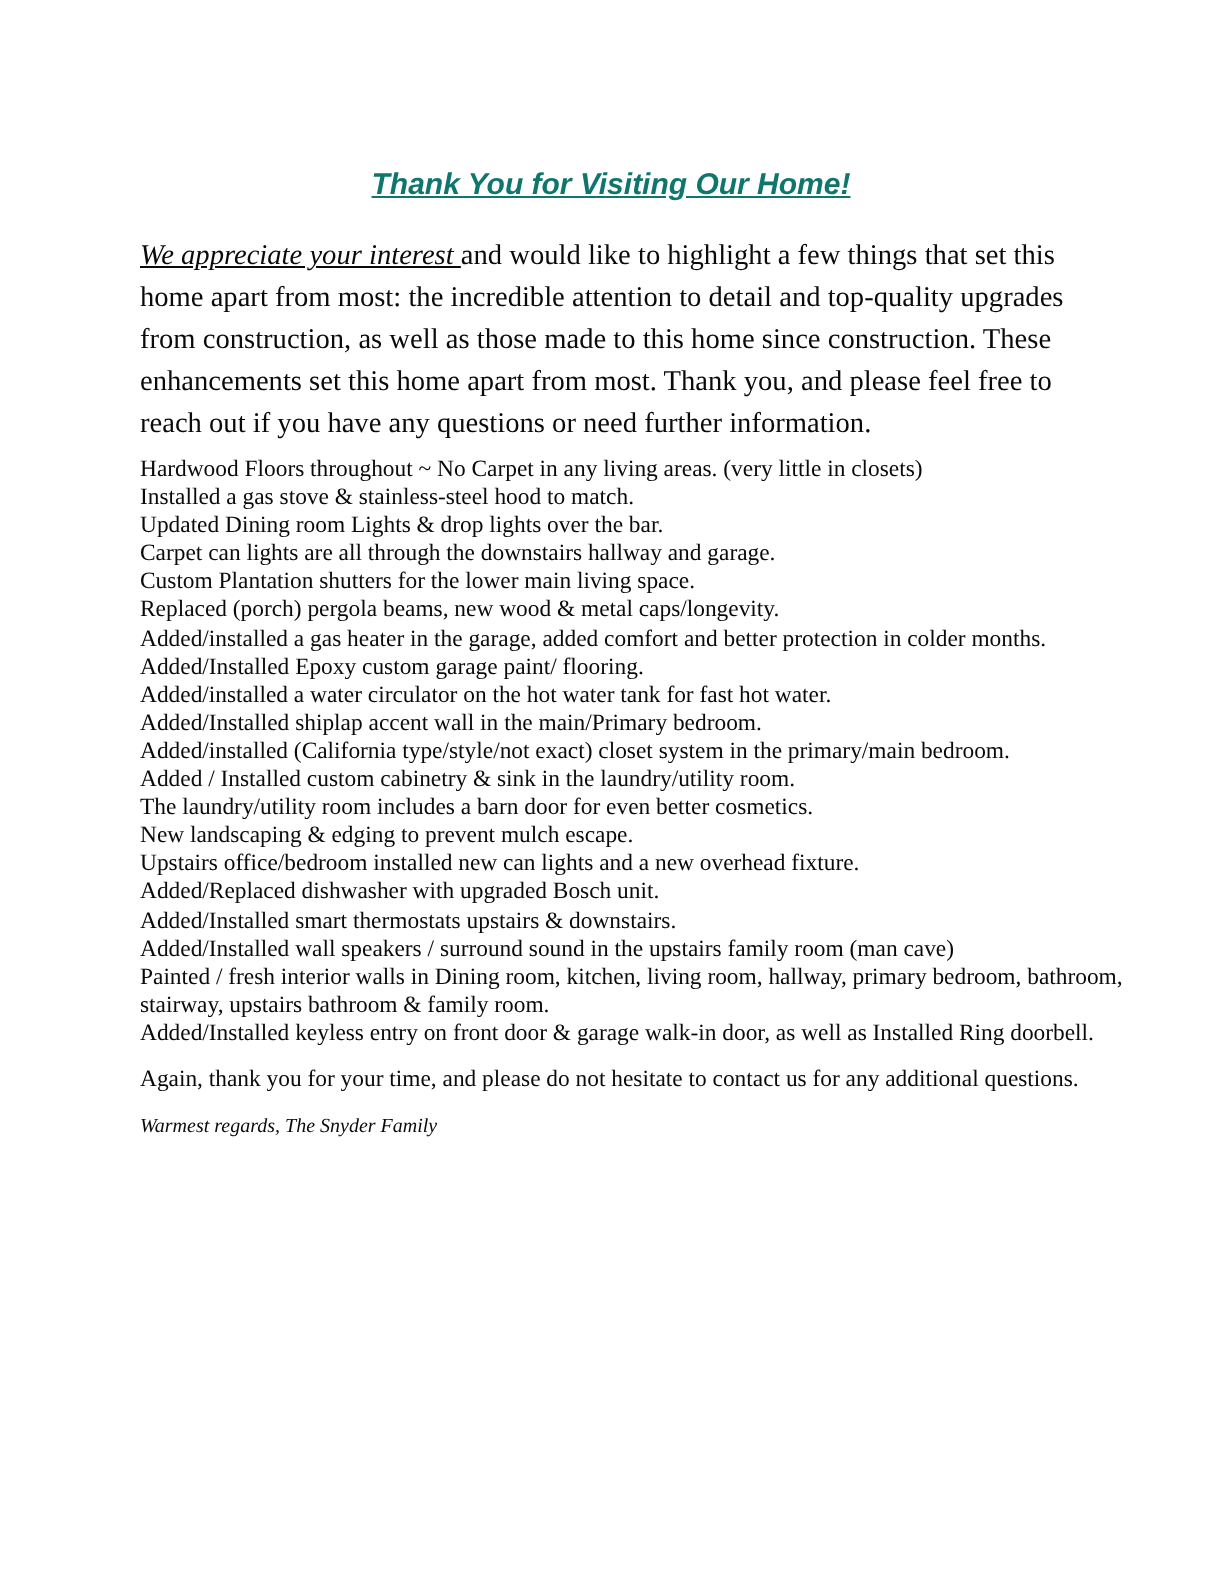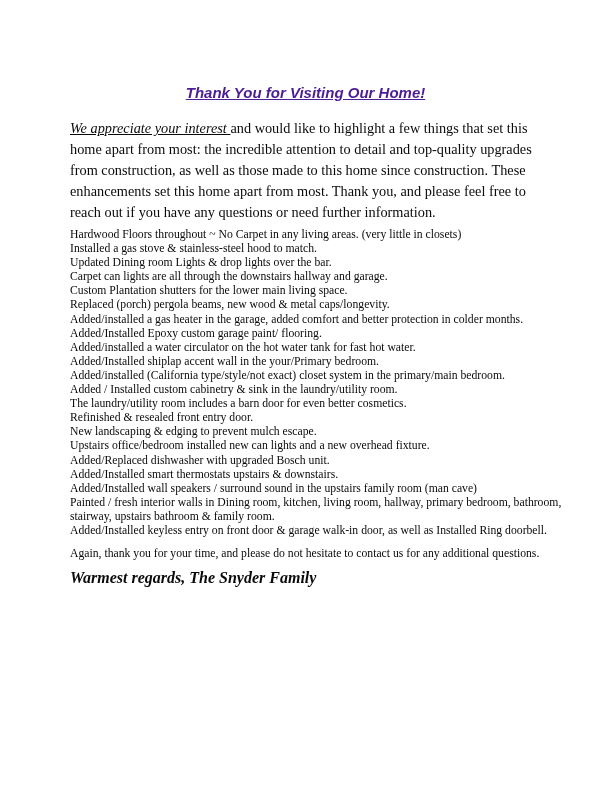--- a/index.html
+++ b/index.html
@@ -21,21 +21,21 @@
   .doc-title {
     width: 471px;
     margin: 0;
     text-align: center;
     font-family: "Liberation Sans", sans-serif;
     font-size: 15px;
     line-height: 17px;
     font-style: italic;
     font-weight: bold;
     text-decoration: underline;
-    color: #4c1d95;
+    color: #0f766e;
   }
   .intro {
     width: 481px;
     margin: 17px 0 4px 0;
     font-size: 14.3px;
     line-height: 21px;
   }
   .intro .lead {
     font-style: italic;
     text-decoration: underline;
@@ -51,23 +51,23 @@
   }
   .closing {
     width: 492px;
     margin: 9px 0 0 0;
     font-size: 11.7px;
     line-height: 14.1px;
   }
   .signature {
     width: 492px;
     margin: 10px 0 0 0;
-    font-size: 16px;
+    font-size: 10px;
     line-height: 14.1px;
-    font-weight: bold;
+    font-weight: normal;
     font-style: italic;
   }
 </style>
 </head>
 <body>
 
 <div class="page">
 
   <h1 class="doc-title">Thank You for Visiting Our Home!</h1>
 
@@ -76,25 +76,24 @@
   <div class="upgrade-list">
     <div class="list-item">Hardwood Floors throughout ~ No Carpet in any living areas. (very little in closets)</div>
     <div class="list-item">Installed a gas stove &amp; stainless-steel hood to match.</div>
     <div class="list-item">Updated Dining room Lights &amp; drop lights over the bar.</div>
     <div class="list-item">Carpet can lights are all through the downstairs hallway and garage.</div>
     <div class="list-item">Custom Plantation shutters for the lower main living space.</div>
     <div class="list-item">Replaced (porch) pergola beams, new wood &amp; metal caps/longevity.</div>
     <div class="list-item">Added/installed a gas heater in the garage, added comfort and better protection in colder months.</div>
     <div class="list-item">Added/Installed Epoxy custom garage paint/ flooring.</div>
     <div class="list-item">Added/installed a water circulator on the hot water tank for fast hot water.</div>
-    <div class="list-item">Added/Installed shiplap accent wall in the your/Primary bedroom.</div>
+    <div class="list-item">Added/Installed shiplap accent wall in the main/Primary bedroom.</div>
     <div class="list-item">Added/installed (California type/style/not exact) closet system in the primary/main bedroom.</div>
     <div class="list-item">Added / Installed custom cabinetry &amp; sink in the laundry/utility room.</div>
     <div class="list-item">The laundry/utility room includes a barn door for even better cosmetics.</div>
-    <div class="list-item">Refinished &amp; resealed front entry door.</div>
     <div class="list-item">New landscaping &amp; edging to prevent mulch escape.</div>
     <div class="list-item">Upstairs office/bedroom installed new can lights and a new overhead fixture.</div>
     <div class="list-item">Added/Replaced dishwasher with upgraded Bosch unit.</div>
     <div class="list-item">Added/Installed smart thermostats upstairs &amp; downstairs.</div>
     <div class="list-item">Added/Installed wall speakers / surround sound in the upstairs family room (man cave)</div>
     <div class="list-item">Painted / fresh interior walls in Dining room, kitchen, living room, hallway, primary bedroom, bathroom, stairway, upstairs bathroom &amp; family room.</div>
     <div class="list-item">Added/Installed keyless entry on front door &amp; garage walk-in door, as well as Installed Ring doorbell.</div>
   </div>
 
   <p class="closing">Again, thank you for your time, and please do not hesitate to contact us for any additional questions.</p>

